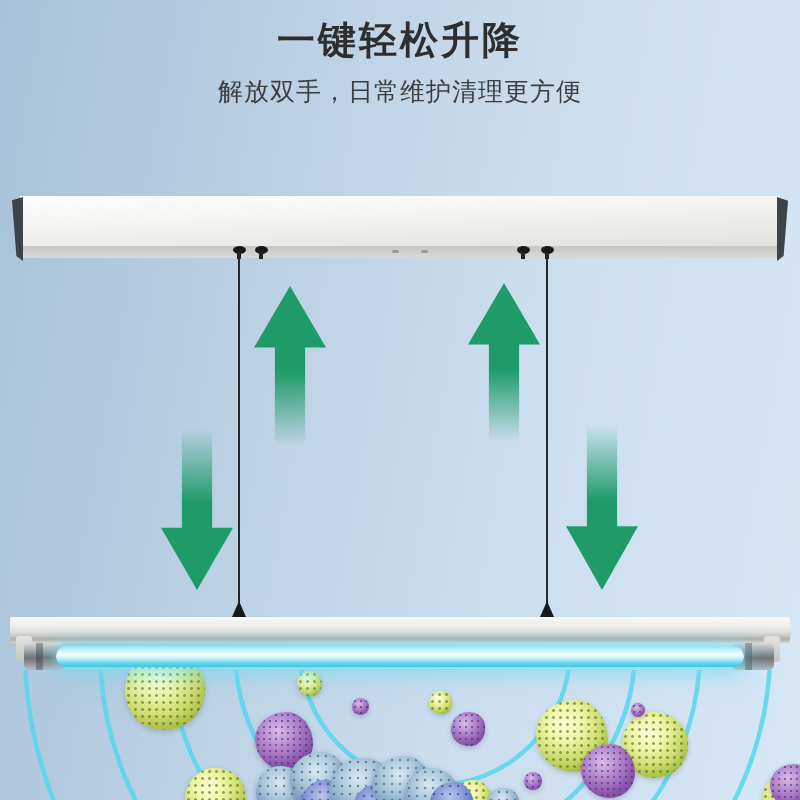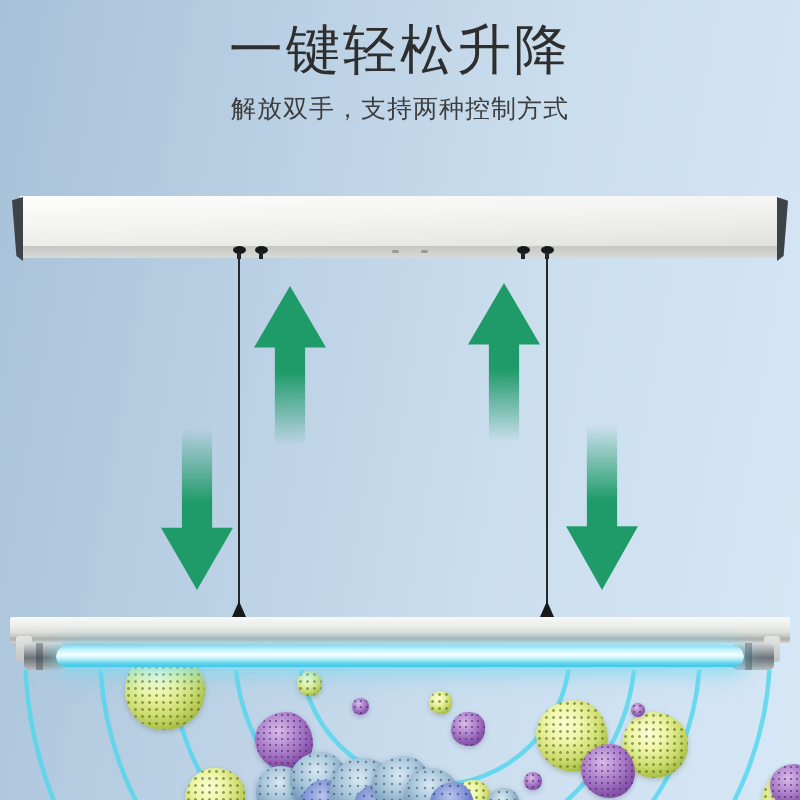--- a/index.html
+++ b/index.html
@@ -4,21 +4,21 @@
 <style>
   html,body{margin:0;padding:0;background:#e8eef4;}
   .canvas{
     position:relative;width:800px;height:800px;overflow:hidden;
     font-family:"Liberation Sans","DejaVu Sans",sans-serif;
     background:linear-gradient(100deg,#a6c1d8 0%,#b9cfe3 30%,#cbdeee 62%,#d6e7f6 100%);
   }
   
   .hdr{position:absolute;left:0;top:0;width:800px;text-align:center;}
   .hdr h1{
-    margin:20px 0 8px 0;font-size:54px;font-weight:400;letter-spacing:3px;
+    margin:20px 0 8px 0;font-size:38px;font-weight:700;letter-spacing:3px;
     color:#2e2e2e;line-height:1.1;
   }
   .hdr p{margin:6px 0;font-size:25px;color:#3d3d3d;letter-spacing:1px;line-height:1.75;}
   .hdr p.l2{margin-top:2px;}
   
   .unit-face{
     position:absolute;left:20px;top:196px;width:760px;height:50px;
     background:linear-gradient(178deg,#fdfdfc 0%,#f4f5f2 40%,#eaebe7 75%,#e0e1dd 100%);
   }
   .unit-underside{
@@ -114,21 +114,21 @@
   .blob-b{border-radius:55% 45% 48% 52% / 47% 55% 45% 53%;}
   .blob-c{border-radius:50% 50% 44% 56% / 56% 44% 52% 48%;}
 </style>
 </head>
 <body>
 
 <div class="canvas">
 
   <div class="hdr">
     <h1>一键轻松升降</h1>
-    <p class="l2">解放双手，支持两种控制方式</p>
+    <p class="l2">解放双手，日常维护清理更方便</p>
   </div>
 
   <div class="unit-face"></div>
   <div class="unit-underside"></div>
   <div class="unit-edge-left"></div>
   <div class="unit-edge-right"></div>
   <div class="knob" style="left:233px;"></div>
   <div class="knob" style="left:255px;"></div>
   <div class="knob" style="left:517px;"></div>
   <div class="knob" style="left:541px;"></div>

